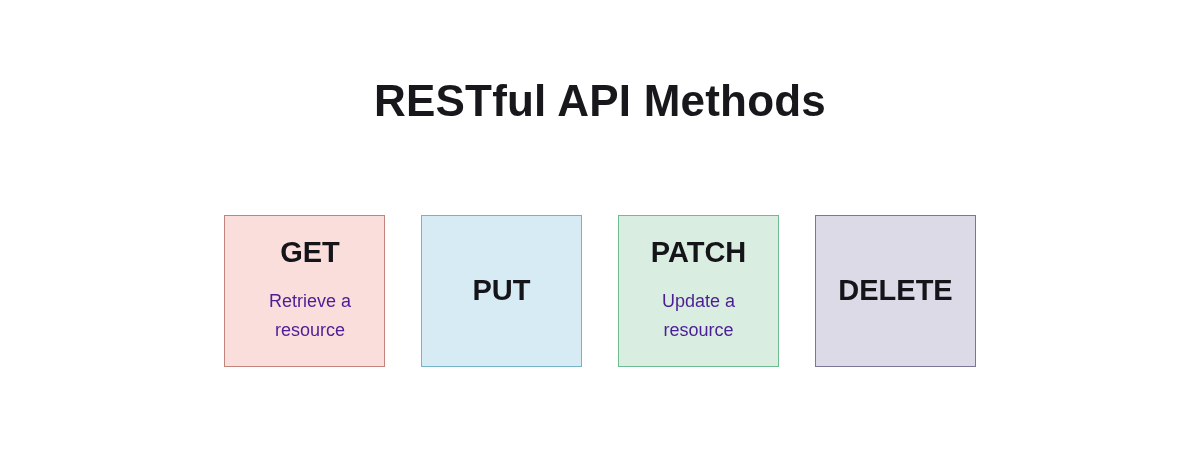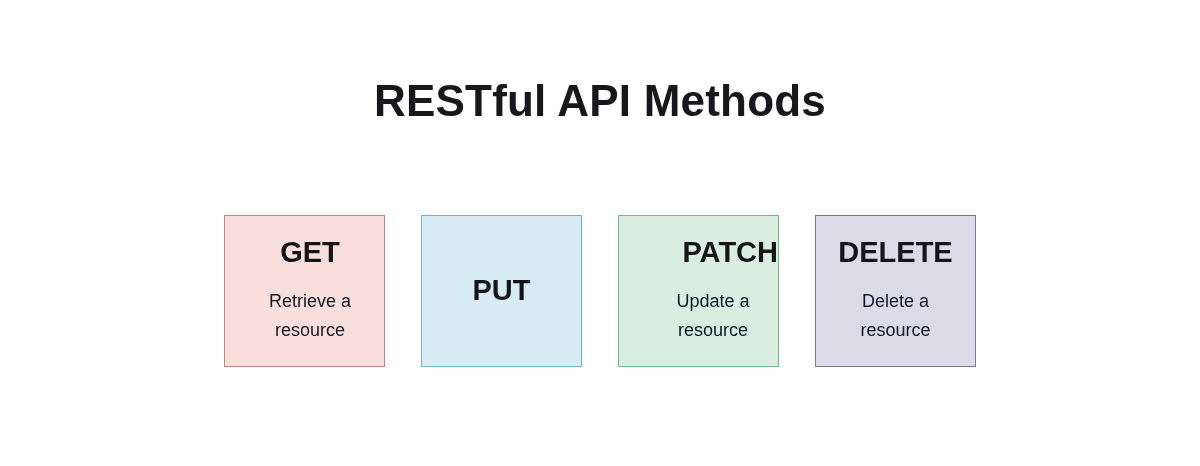--- a/index.html
+++ b/index.html
@@ -42,21 +42,21 @@
   .method-name {
     font-size: 29px;
     font-weight: 700;
     color: #141419;
     line-height: 1.1;
   }
   .method-desc {
     margin-top: 18px;
     font-size: 18px;
     line-height: 1.62;
-    color: #0f172a;
+    color: #4c1d95;
     max-width: 130px;
   }
 </style>
 </head>
 <body>
 
 <div class="canvas">
 
   <h1 class="diagram-title">RESTful API Methods</h1>
 
@@ -65,24 +65,23 @@
     <div class="method-card" style="background: rgb(249, 222, 219); border-color: rgb(194, 131, 125); padding-left: 11px;">
       <div class="method-name">GET</div>
       <div class="method-desc">Retrieve a resource</div>
     </div>
 
 
     <div class="method-card" style="background: rgb(214, 235, 243); border-color: rgb(115, 180, 198);">
       <div class="method-name">PUT</div>
     </div>
 
-    <div class="method-card" style="background: rgb(217, 237, 225); border-color: rgb(110, 186, 145); align-items: flex-end;">
+    <div class="method-card" style="background: rgb(217, 237, 225); border-color: rgb(110, 186, 145);">
       <div class="method-name">PATCH</div>
       <div class="method-desc">Update a resource</div>
     </div>
 
     <div class="method-card" style="background: rgb(221, 218, 232); border-color: rgb(124, 117, 153);">
       <div class="method-name">DELETE</div>
-      <div class="method-desc">Delete a resource</div>
     </div>
 
   </div>
 </div>
 
 </body></html>

